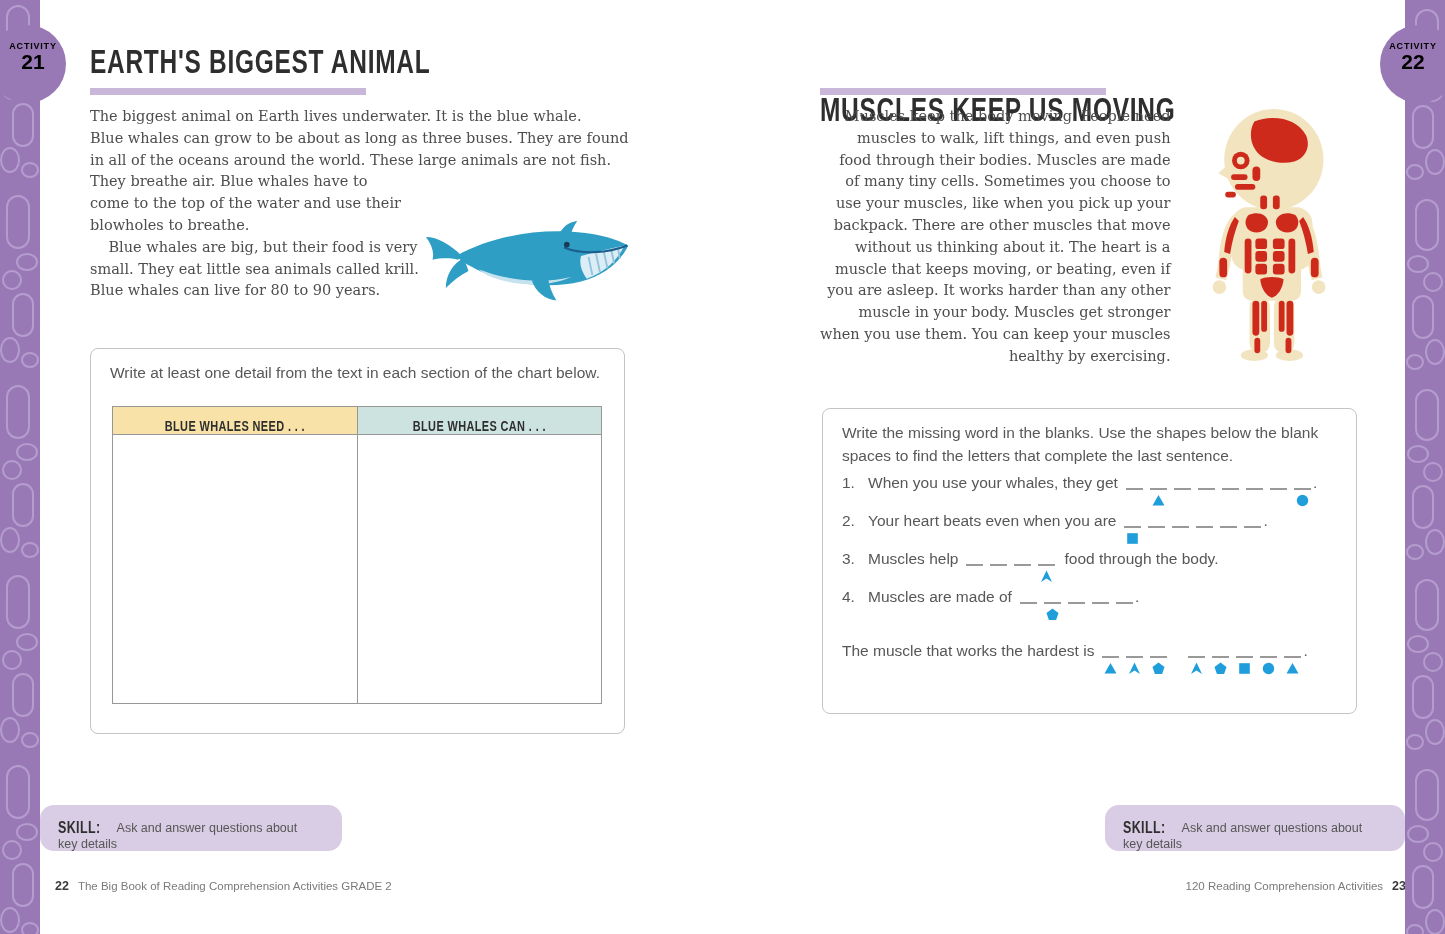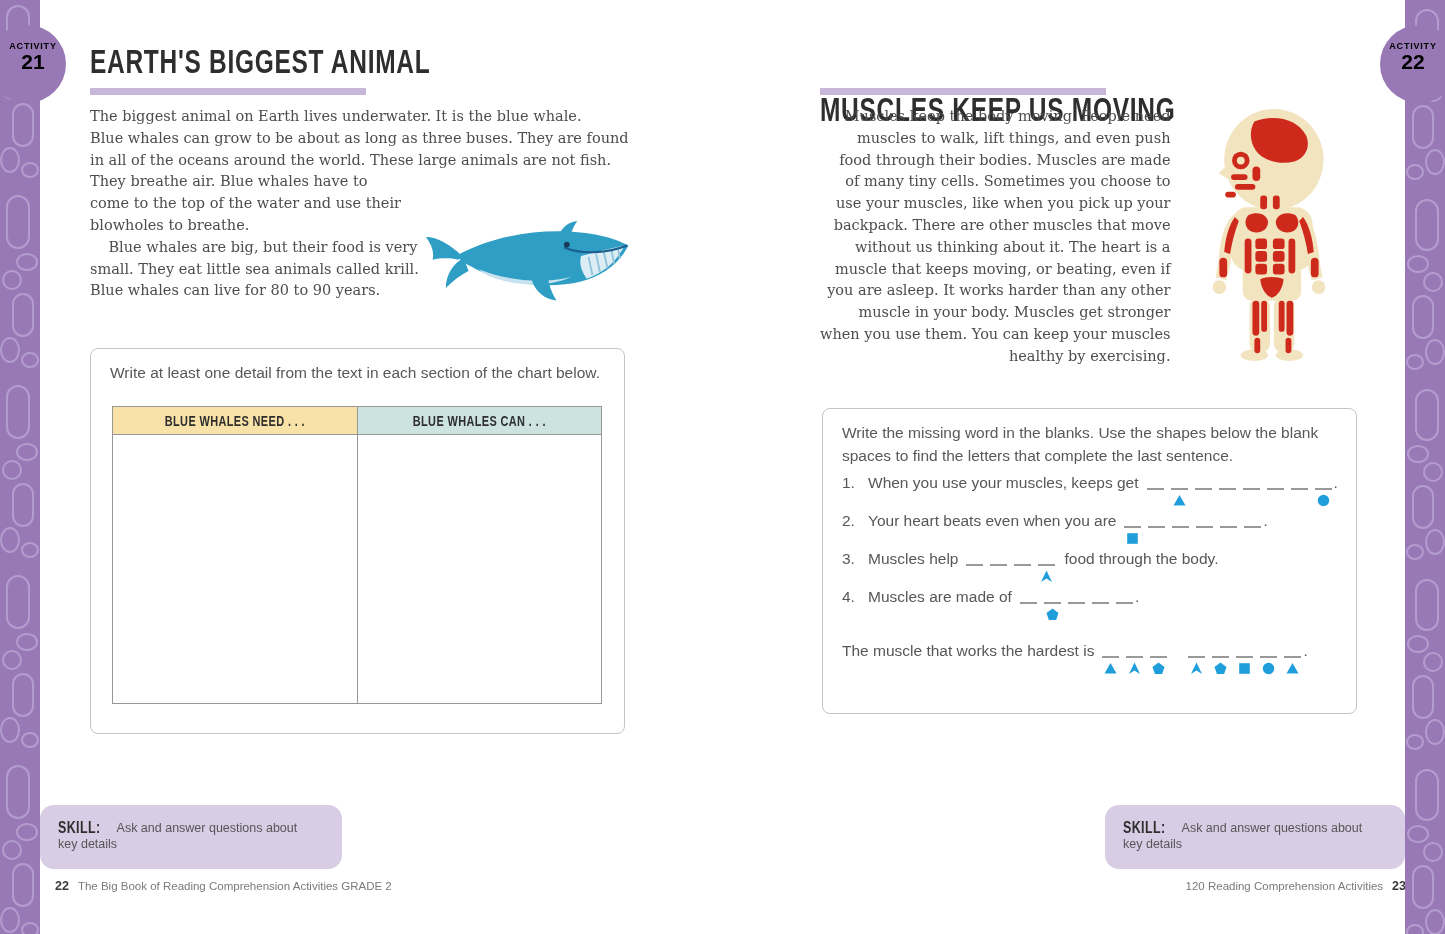--- a/index.html
+++ b/index.html
@@ -27,35 +27,35 @@
         color:#4d4d4d;white-space:pre;}
 
   
   .activity-box{position:absolute;border:1.5px solid #c4c4c4;border-radius:8px;background:#ffffff;}
   .box-prompt{position:absolute;font-size:15.5px;color:#585858;line-height:22.5px;white-space:pre-line;}
 
   
   #chart-table{position:absolute;left:112px;top:406px;width:490px;height:298px;display:flex;}
   .chart-col{flex:1;display:flex;flex-direction:column;border:1px solid #979797;margin-left:-1px;}
   .chart-col:first-child{margin-left:0;}
-  .chart-col-header{height:27px;border-bottom:1px solid #979797;display:flex;align-items:center;justify-content:center;}
+  .chart-col-header{height:27px;border-bottom:1px solid #979797;display:flex;align-items:flex-end;justify-content:center;}
   .chart-col-header .hand{transform:scaleX(.78);transform-origin:50% 50%;font-size:14px;letter-spacing:.5px;}
   .chart-col-body{flex:1;background:#ffffff;}
 
   
   .ex-row{position:absolute;display:flex;align-items:baseline;font-size:15.5px;color:#575757;white-space:nowrap;}
   .ex-num{width:26px;flex:none;}
   .ex-text.gap{margin-left:9px;}
   .ex-text.tight{margin-left:2px;}
   .blanks{margin-left:8px;position:relative;display:inline-flex;gap:7px;transform:translateY(2px);}
   .blank{width:17px;height:12px;border-bottom:2px solid #999999;}
   .marker{position:absolute;top:18px;line-height:0;}
 
   
-  .skill-box{position:absolute;background:#d8cde4;border-radius:14px;height:64px;box-sizing:border-box;
+  .skill-box{position:absolute;background:#d8cde4;border-radius:14px;height:46px;box-sizing:border-box;
              padding:15px 28px 0 18px;font-size:12.5px;color:#565656;line-height:16px;}
   .skill-label{font-size:16px;letter-spacing:.5px;margin-right:4px;transform:scaleX(.78);vertical-align:-1px;}
 
   
   .footer{position:absolute;top:879px;display:flex;align-items:baseline;gap:9px;font-size:11.5px;color:#7a7a7a;}
   .pg-num{font-weight:700;font-size:12.5px;color:#3a3a3a;}
 
   .illu{position:absolute;line-height:0;}
 </style>
 </head>
@@ -232,21 +232,21 @@
       <circle cx="46" cy="56" r="4" fill="#f3e4c0"></circle>
     </svg>
   </div>
 
   <div class="activity-box" style="left:822px;top:408px;width:533px;height:304px;"></div>
   <div class="box-prompt" style="left:842px;top:422px;width:495px;">Write the missing word in the blanks. Use the shapes below the blank
 spaces to find the letters that complete the last sentence.</div>
   <div id="exercise-items">
       <div class="ex-row" style="left: 842px; top: 474px;">
         <span class="ex-num">1.</span>
-        <span class="ex-text">When you use your muscles, keeps get</span>
+        <span class="ex-text">When you use your whales, they get</span>
         <span class="blanks">
           <span class="blank"></span>
           <span class="blank"></span>
           <span class="blank"></span>
           <span class="blank"></span>
           <span class="blank"></span>
           <span class="blank"></span>
           <span class="blank"></span>
           <span class="blank"></span>
           <span class="marker" style="left: 26px;"><svg width="13" height="13" viewBox="0 0 13 13" fill="#1f9edb">

